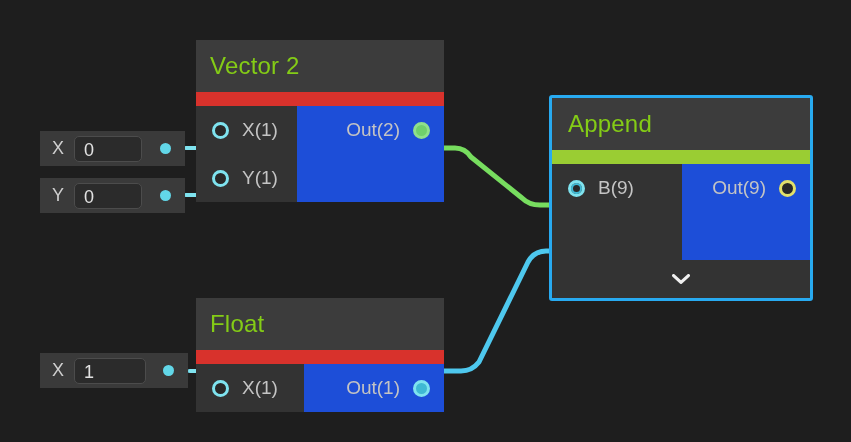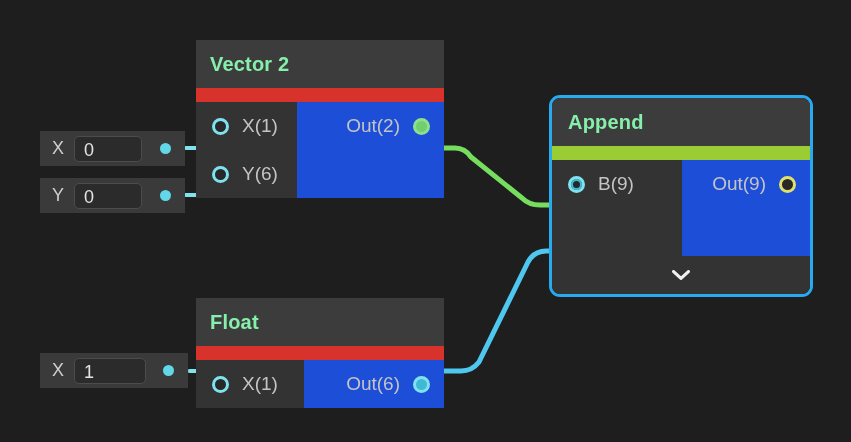--- a/index.html
+++ b/index.html
@@ -15,26 +15,25 @@
     background:#1e1e1e;
   }
 
   
   #wires{position:absolute;left:0;top:0;width:851px;height:442px;pointer-events:none;}
 
   
   .node{position:absolute;box-sizing:border-box;}
   .node .titlebar{
     background:#3c3c3c;
-    color:#86efac;
-    font-size:20px;
+    color:#84cc16;
+    font-size:24px;
     line-height:1;
     padding:14px 0 14px 14px;
     letter-spacing:.2px;
-    font-weight:bold;
   }
   .node .accent{height:14px;width:100%;}
   .node .body{display:flex;background:#282828;}
   .node .col-in{background:#333333;box-sizing:border-box;}
   .node .col-out{background:#1d4ed8;box-sizing:border-box;flex:1;}
 
   .portrow{display:flex;align-items:center;height:48px;box-sizing:border-box;}
   .portrow.in{padding-left:16px;}
   .portrow.out{justify-content:flex-end;padding-right:14px;}
   .portlabel{color:#c4c4c4;font-size:19px;white-space:nowrap;}
@@ -57,21 +56,21 @@
 
   
   #node-float{left:196px;top:262px;width:248px;margin-top:36px;}
   #node-float .accent{background:#d8322c;}
   #node-float .col-in{width:108px;}
 
   
   #node-append{left:549px;top:95px;width:264px;}
   #node-append .frame{
     border:3px solid #28aaf0;
-    border-radius:11px;
+    border-radius:3px;
     overflow:hidden;
     background:#282828;
   }
   #node-append .titlebar{background:#3c3c3c;padding:14px 0 14px 16px;}
   #node-append .accent{background:#9acd33;}
   #node-append .col-in{width:130px;}
   #node-append .footer{
     background:#333333;
     height:38px;
     display:flex;align-items:center;justify-content:center;
@@ -159,21 +158,21 @@
     <div class="titlebar">Vector 2</div>
     <div class="accent"></div>
     <div class="body">
       <div class="col-in">
         <div class="portrow in">
           <span class="dot ring-cyan"></span>
           <span class="portlabel">X(1)</span>
         </div>
         <div class="portrow in">
           <span class="dot ring-cyan"></span>
-          <span class="portlabel">Y(6)</span>
+          <span class="portlabel">Y(1)</span>
         </div>
       </div>
       <div class="col-out">
         <div class="portrow out">
           <span class="portlabel">Out(2)</span>
           <span class="dot filled-green"></span>
         </div>
         <div class="portrow out"></div>
       </div>
     </div>
@@ -184,21 +183,21 @@
     <div class="accent"></div>
     <div class="body">
       <div class="col-in">
         <div class="portrow in">
           <span class="dot ring-cyan"></span>
           <span class="portlabel">X(1)</span>
         </div>
       </div>
       <div class="col-out">
         <div class="portrow out">
-          <span class="portlabel">Out(6)</span>
+          <span class="portlabel">Out(1)</span>
           <span class="dot filled-cyan"></span>
         </div>
       </div>
     </div>
   </div>
 
   <div class="node" id="node-append">
     <div class="frame">
       <div class="titlebar">Append</div>
       <div class="accent"></div>

